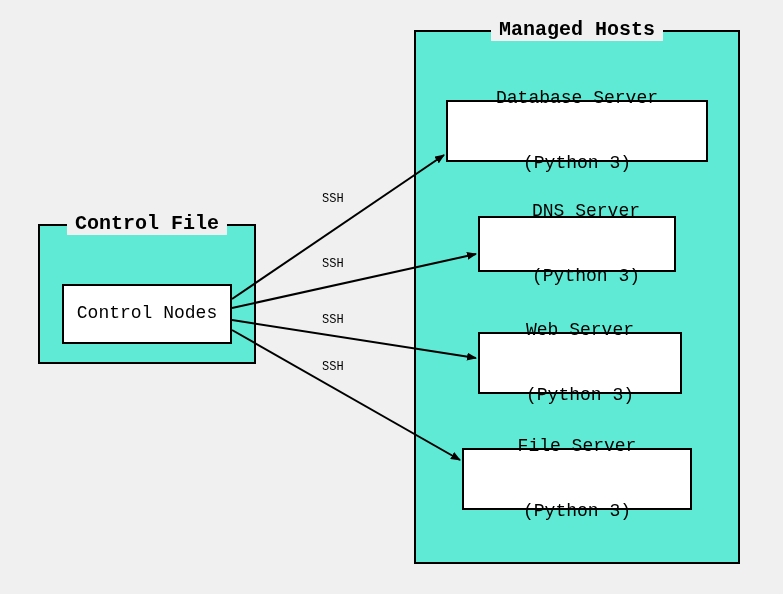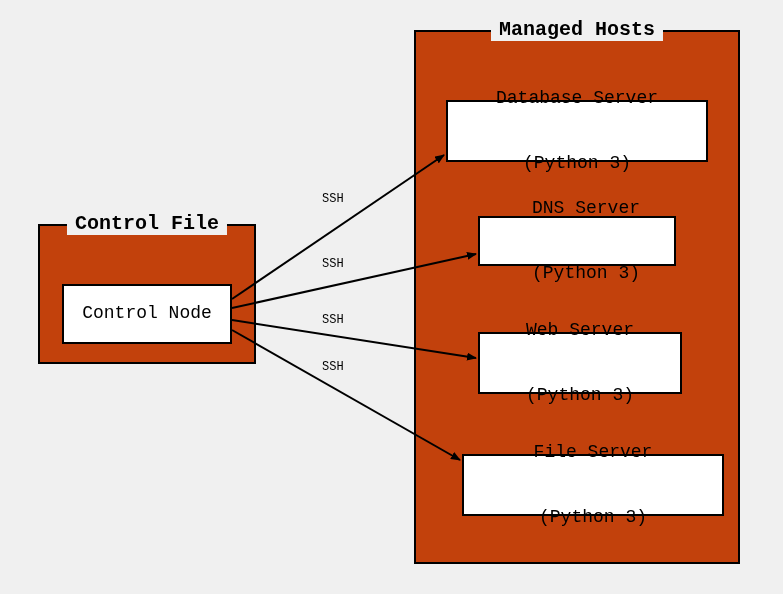--- a/index.html
+++ b/index.html
@@ -6,21 +6,21 @@
     body {
       background: #f0f0f0;
       width: 783px;
       height: 594px;
       position: relative;
       font-family: 'Courier New', Courier, monospace;
       font-size: 18px;
     }
     .group-box {
       position: absolute;
-      background: #c2410c;
+      background: #5eead4;
       border: 2px solid #000;
     }
     .group-title {
       position: absolute;
       top: -14px;
       left: 50%;
       transform: translateX(-50%);
       background: #f0f0f0;
       padding: 0 8px;
       font-weight: bold;
@@ -54,43 +54,43 @@
     }
   </style>
 </head>
 <body>
 
 <div class="group-box" style="left:38px; top:224px; width:218px; height:140px;">
   <span class="group-title">Control File</span>
 </div>
 
 <div class="node-box" style="left:62px; top:284px; width:170px; height:60px;">
-  <span>Control Node</span>
+  <span>Control Nodes</span>
 </div>
 
 <div class="group-box" style="left:414px; top:30px; width:326px; height:534px;">
   <span class="group-title">Managed Hosts</span>
 </div>
 
 <div class="node-box" style="left:446px; top:100px; width:262px; height:62px;">
   <span>Database Server</span>
   <span>(Python 3)</span>
 </div>
 
-<div class="node-box" style="left:478px; top:216px; width:198px; height:50px;padding-left:18px;">
+<div class="node-box" style="left:478px; top:216px; width:198px; height:56px;padding-left:18px;">
   <span>DNS Server</span>
   <span>(Python 3)</span>
 </div>
 
 <div class="node-box" style="left:478px; top:332px; width:204px; height:62px;">
   <span>Web Server</span>
   <span>(Python 3)</span>
 </div>
 
-<div class="node-box" style="left:462px; top:448px; width:262px; height:62px;margin-top:6px;">
+<div class="node-box" style="left:462px; top:448px; width:230px; height:62px;">
   <span>File Server</span>
   <span>(Python 3)</span>
 </div>
 
 <svg class="arrows">
   <defs>
     <marker id="arrowhead" markerWidth="10" markerHeight="8" refX="9" refY="4" orient="auto" markerUnits="userSpaceOnUse">
       <polygon points="0 0, 10 4, 0 8" fill="#000"></polygon>
     </marker>
   </defs>

